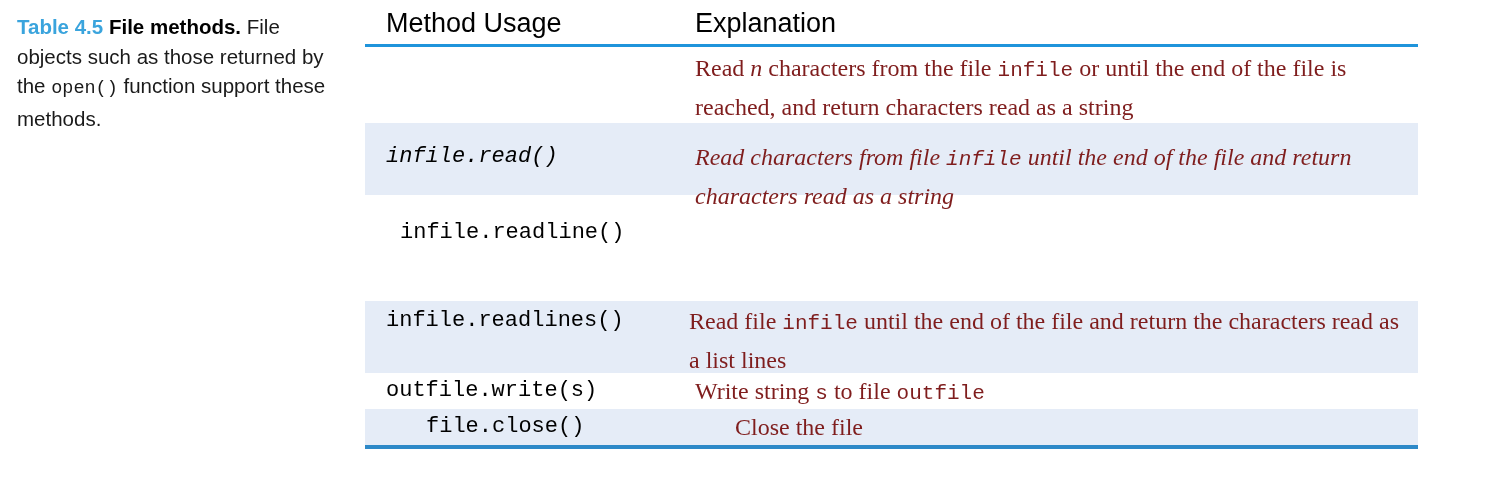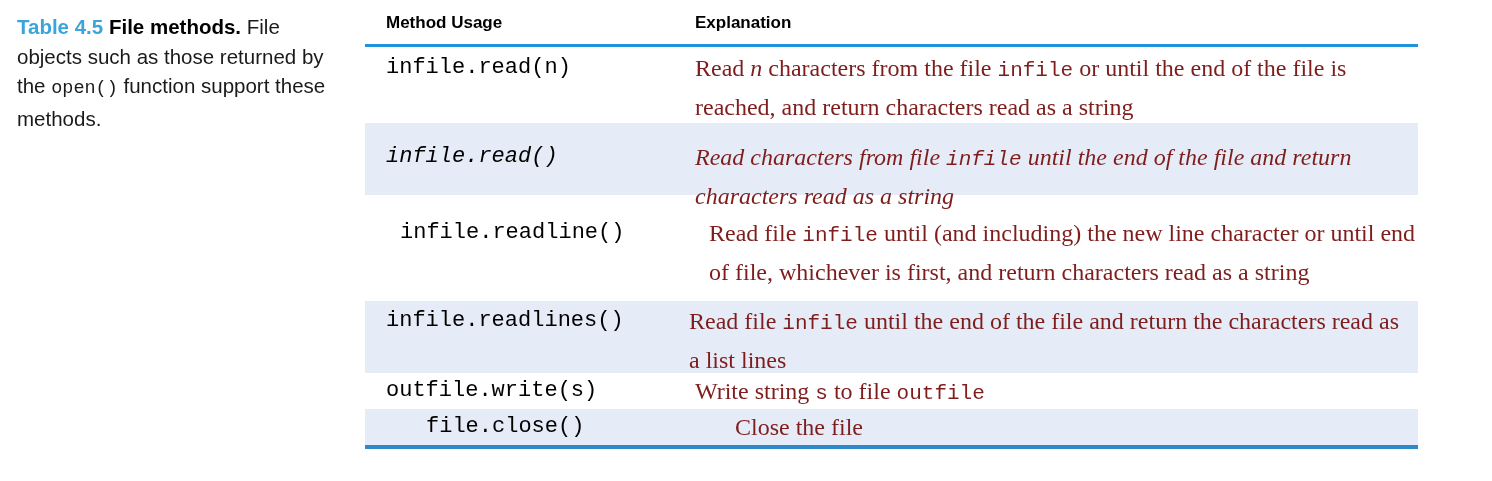--- a/index.html
+++ b/index.html
@@ -56,22 +56,22 @@
   }
 
   .thead {
     height: 36px;
     position: relative;
   }
   .th {
     position: absolute;
     top: 0;
     font-family: "Liberation Sans", sans-serif;
-    font-weight: bold;
-    font-size: 17px;
+    font-weight: normal;
+    font-size: 27px;
     line-height: 30px;
     color: #000000;
   }
   .th.col-method { left: 21px; }
   .th.col-expl   { left: 330px; }
 
   .rule-head {
     height: 3px;
     background: #1f94db;
     width: 100%;
@@ -156,30 +156,28 @@
 
   <div class="thead">
     <div class="th col-method">Method Usage</div>
     <div class="th col-expl">Explanation</div>
   </div>
 
   <div class="rule-head"></div>
 
   <div class="tbody" id="tbody">
       <div class="row r1">
-        <div class="cell-method">infile.read(n)</div>
         <div class="cell-expl"><span>Read </span><span class="ital">n</span><span> characters from the file </span><span class="mono">infile</span><span> or until the end of the file is reached, and return characters read as a string</span></div>
       </div>
       <div class="row r2 shaded">
         <div class="cell-method">infile.read()</div>
         <div class="cell-expl"><span>Read characters from file </span><span class="mono">infile</span><span> until the end of the file and return characters read as a string</span></div>
       </div>
       <div class="row r3">
         <div class="cell-method">infile.readline()</div>
-        <div class="cell-expl"><span>Read file </span><span class="mono">infile</span><span> until (and including) the new line character or until end of file, whichever is first, and return characters read as a string</span></div>
       </div>
       <div class="row r4 shaded">
         <div class="cell-method">infile.readlines()</div>
         <div class="cell-expl"><span>Read file </span><span class="mono">infile</span><span> until the end of the file and return the characters read as a list lines</span></div>
       </div>
       <div class="row r5">
         <div class="cell-method">outfile.write(s)</div>
         <div class="cell-expl"><span>Write string </span><span class="mono">s</span><span> to file </span><span class="mono">outfile</span></div>
       </div>
       <div class="row r6 shaded">

